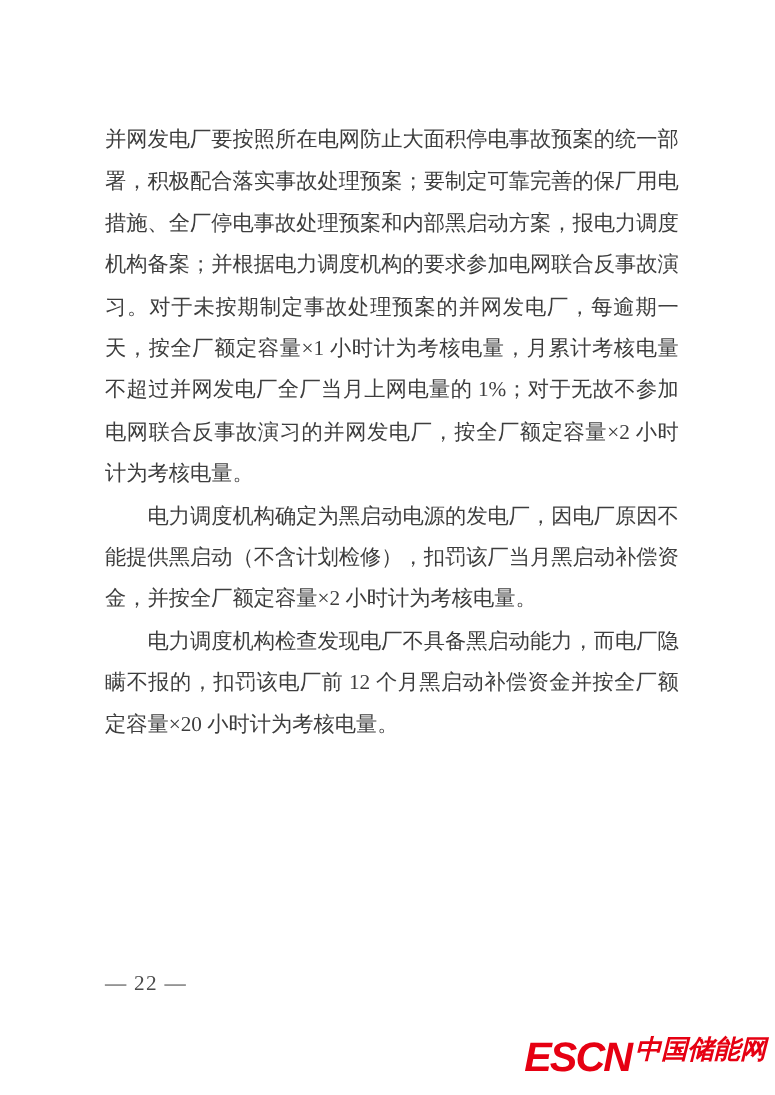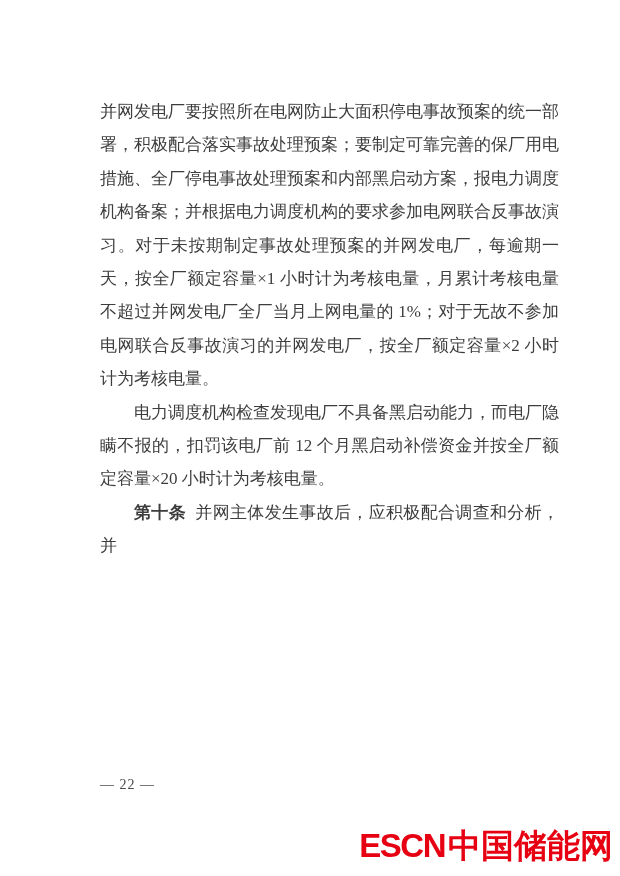--- a/index.html
+++ b/index.html
@@ -11,21 +11,20 @@
     height: 876px;
     background: #ffffff;
     position: relative;
     overflow: hidden;
     font-family: "Liberation Serif", "DejaVu Serif", serif;
   }
   .page {
     position: absolute;
     inset: 0;
     background: #ffffff;
-    margin-left: 16px;
   }
   .text-block {
     position: absolute;
     left: 84px;
     top: 95px;
     width: 459px;
     color: #3d3d3d;
     font-size: 17px;
     line-height: 33.4px;
     text-align: justify;
@@ -40,61 +39,60 @@
     text-indent: 2em;
   }
   .bold-lead {
     font-weight: bold;
     margin-right: 0.55em;
   }
   .page-number {
     position: absolute;
     left: 84px;
     top: 777px;
-    font-size: 14px;
+    font-size: 17px;
     color: #4a4a4a;
     letter-spacing: 1px;
     font-family: "Liberation Serif", "DejaVu Serif", serif;
   }
   .logo {
     position: absolute;
     right: 7px;
     top: 829px;
     display: flex;
     align-items: flex-start;
     white-space: nowrap;
     font-weight: bold;
+    font-style: italic;
   }
   .logo-latin {
     font-family: "Liberation Sans", "DejaVu Sans", sans-serif;
     font-size: 33px;
     font-weight: bold;
     letter-spacing: -1.5px;
     line-height: 1;
   }
   .logo-cn {
-    font-size: 33px;
+    font-size: 21px;
     font-weight: bold;
     line-height: 1;
     margin-left: 3px;
     letter-spacing: 0px;
     font-family: "Liberation Sans", "DejaVu Sans", sans-serif;
   }
 </style>
 </head>
 <body>
 
 <div class="page">
 
   <div class="text-block">
     <p class="para">并网发电厂要按照所在电网防止大面积停电事故预案的统一部署，积极配合落实事故处理预案；要制定可靠完善的保厂用电措施、全厂停电事故处理预案和内部黑启动方案，报电力调度机构备案；并根据电力调度机构的要求参加电网联合反事故演习。对于未按期制定事故处理预案的并网发电厂，每逾期一天，按全厂额定容量×1 小时计为考核电量，月累计考核电量不超过并网发电厂全厂当月上网电量的 1%；对于无故不参加电网联合反事故演习的并网发电厂，按全厂额定容量×2 小时计为考核电量。</p>
+    <p class="para indent">电力调度机构确定为黑启动电源的发电厂，因电厂原因不能提供黑启动（不含计划检修），扣罚该厂当月黑启动补偿资金，并按全厂额定容量×2 小时计为考核电量。</p>
     <p class="para indent">电力调度机构检查发现电厂不具备黑启动能力，而电厂隐瞒不报的，扣罚该电厂前 12 个月黑启动补偿资金并按全厂额定容量×20 小时计为考核电量。</p>
-    <p class="para indent">
-      <span class="bold-lead">第十条</span><span>并网主体发生事故后，应积极配合调查和分析，并</span>
-    </p>
   </div>
 
   <div class="page-number">— 22 —</div>
 
   <div class="logo">
     <span class="logo-latin" style="color: rgb(230, 0, 18);">ESCN</span>
     <span class="logo-cn" style="color: rgb(230, 0, 18);">中国储能网</span>
   </div>
 
 </div>

